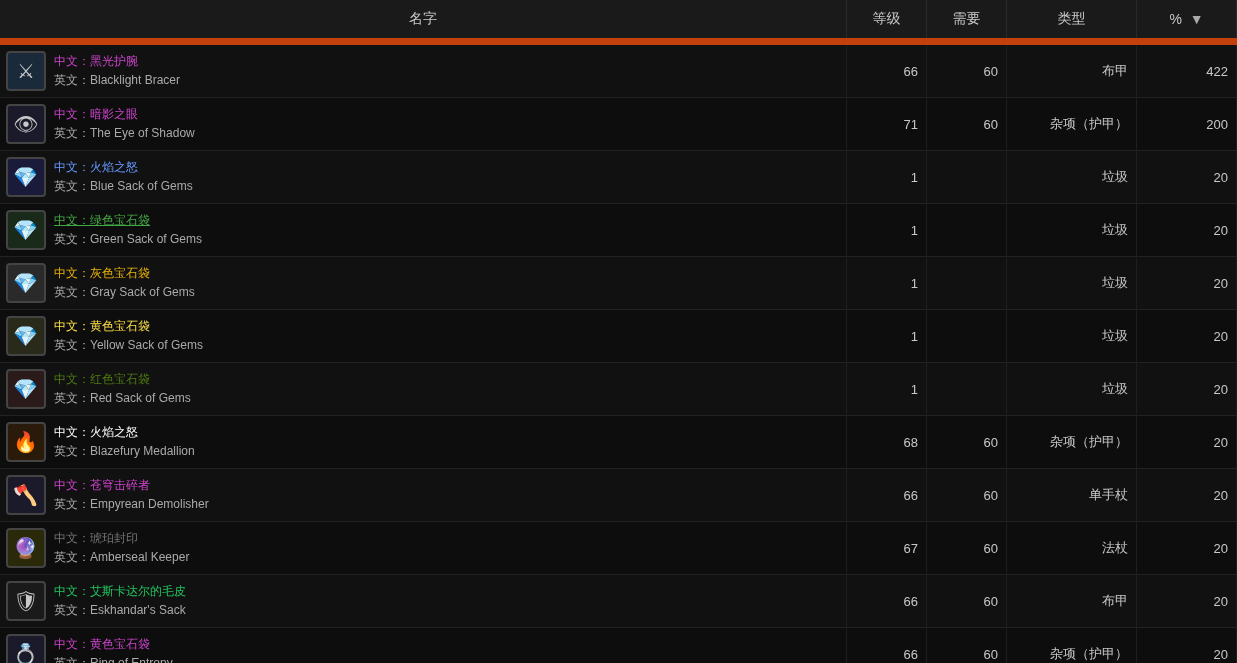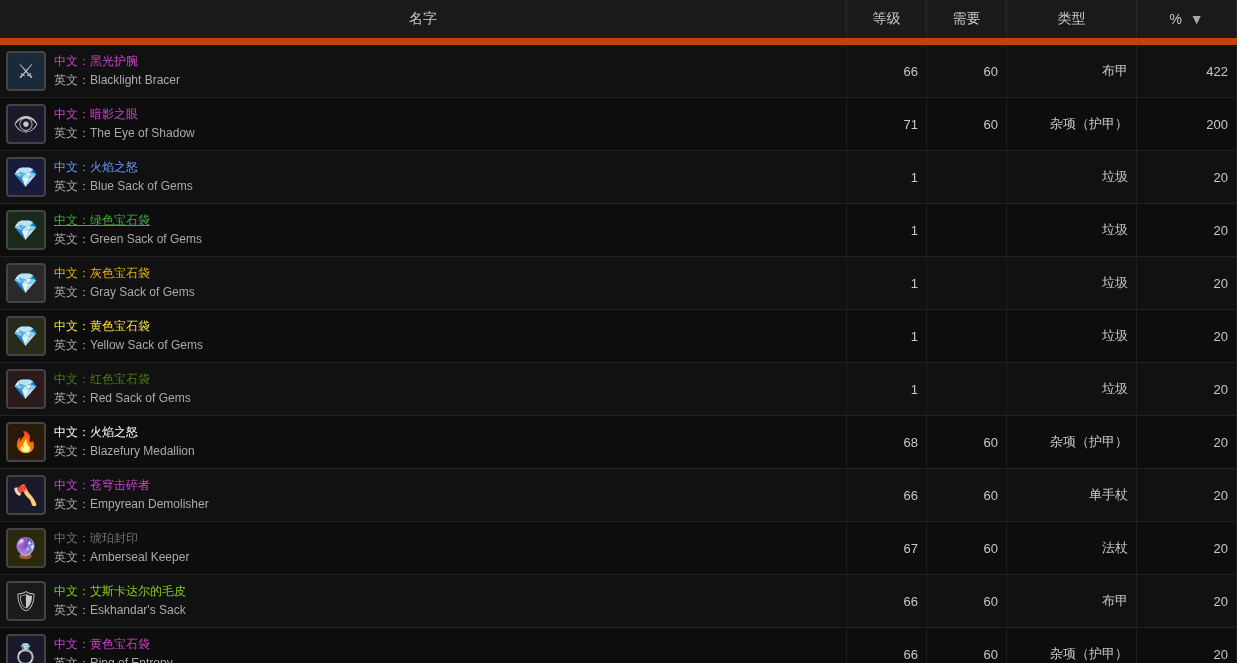--- a/index.html
+++ b/index.html
@@ -281,21 +281,21 @@
       <td class="col-type">法杖</td>
       <td class="col-percent">20</td>
     </tr>
         <tr>
       <td class="item-name-cell">
         <div class="item-row">
           <div class="item-icon" style="background-color: #1a1a1a; border-color: #444;">
             <span style="font-size: 20px;">🛡</span>
           </div>
           <div class="item-text">
-            <span class="chinese-name" style="color: #84cc16;">中文：艾斯卡达尔的毛皮</span>
+            <span class="chinese-name" style="color: #22c55e;">中文：艾斯卡达尔的毛皮</span>
             <span class="english-name">英文：Eskhandar's Sack</span>
           </div>
         </div>
       </td>
       <td class="col-level">66</td>
       <td class="col-require">60</td>
       <td class="col-type">布甲</td>
       <td class="col-percent">20</td>
     </tr>
         <tr>

